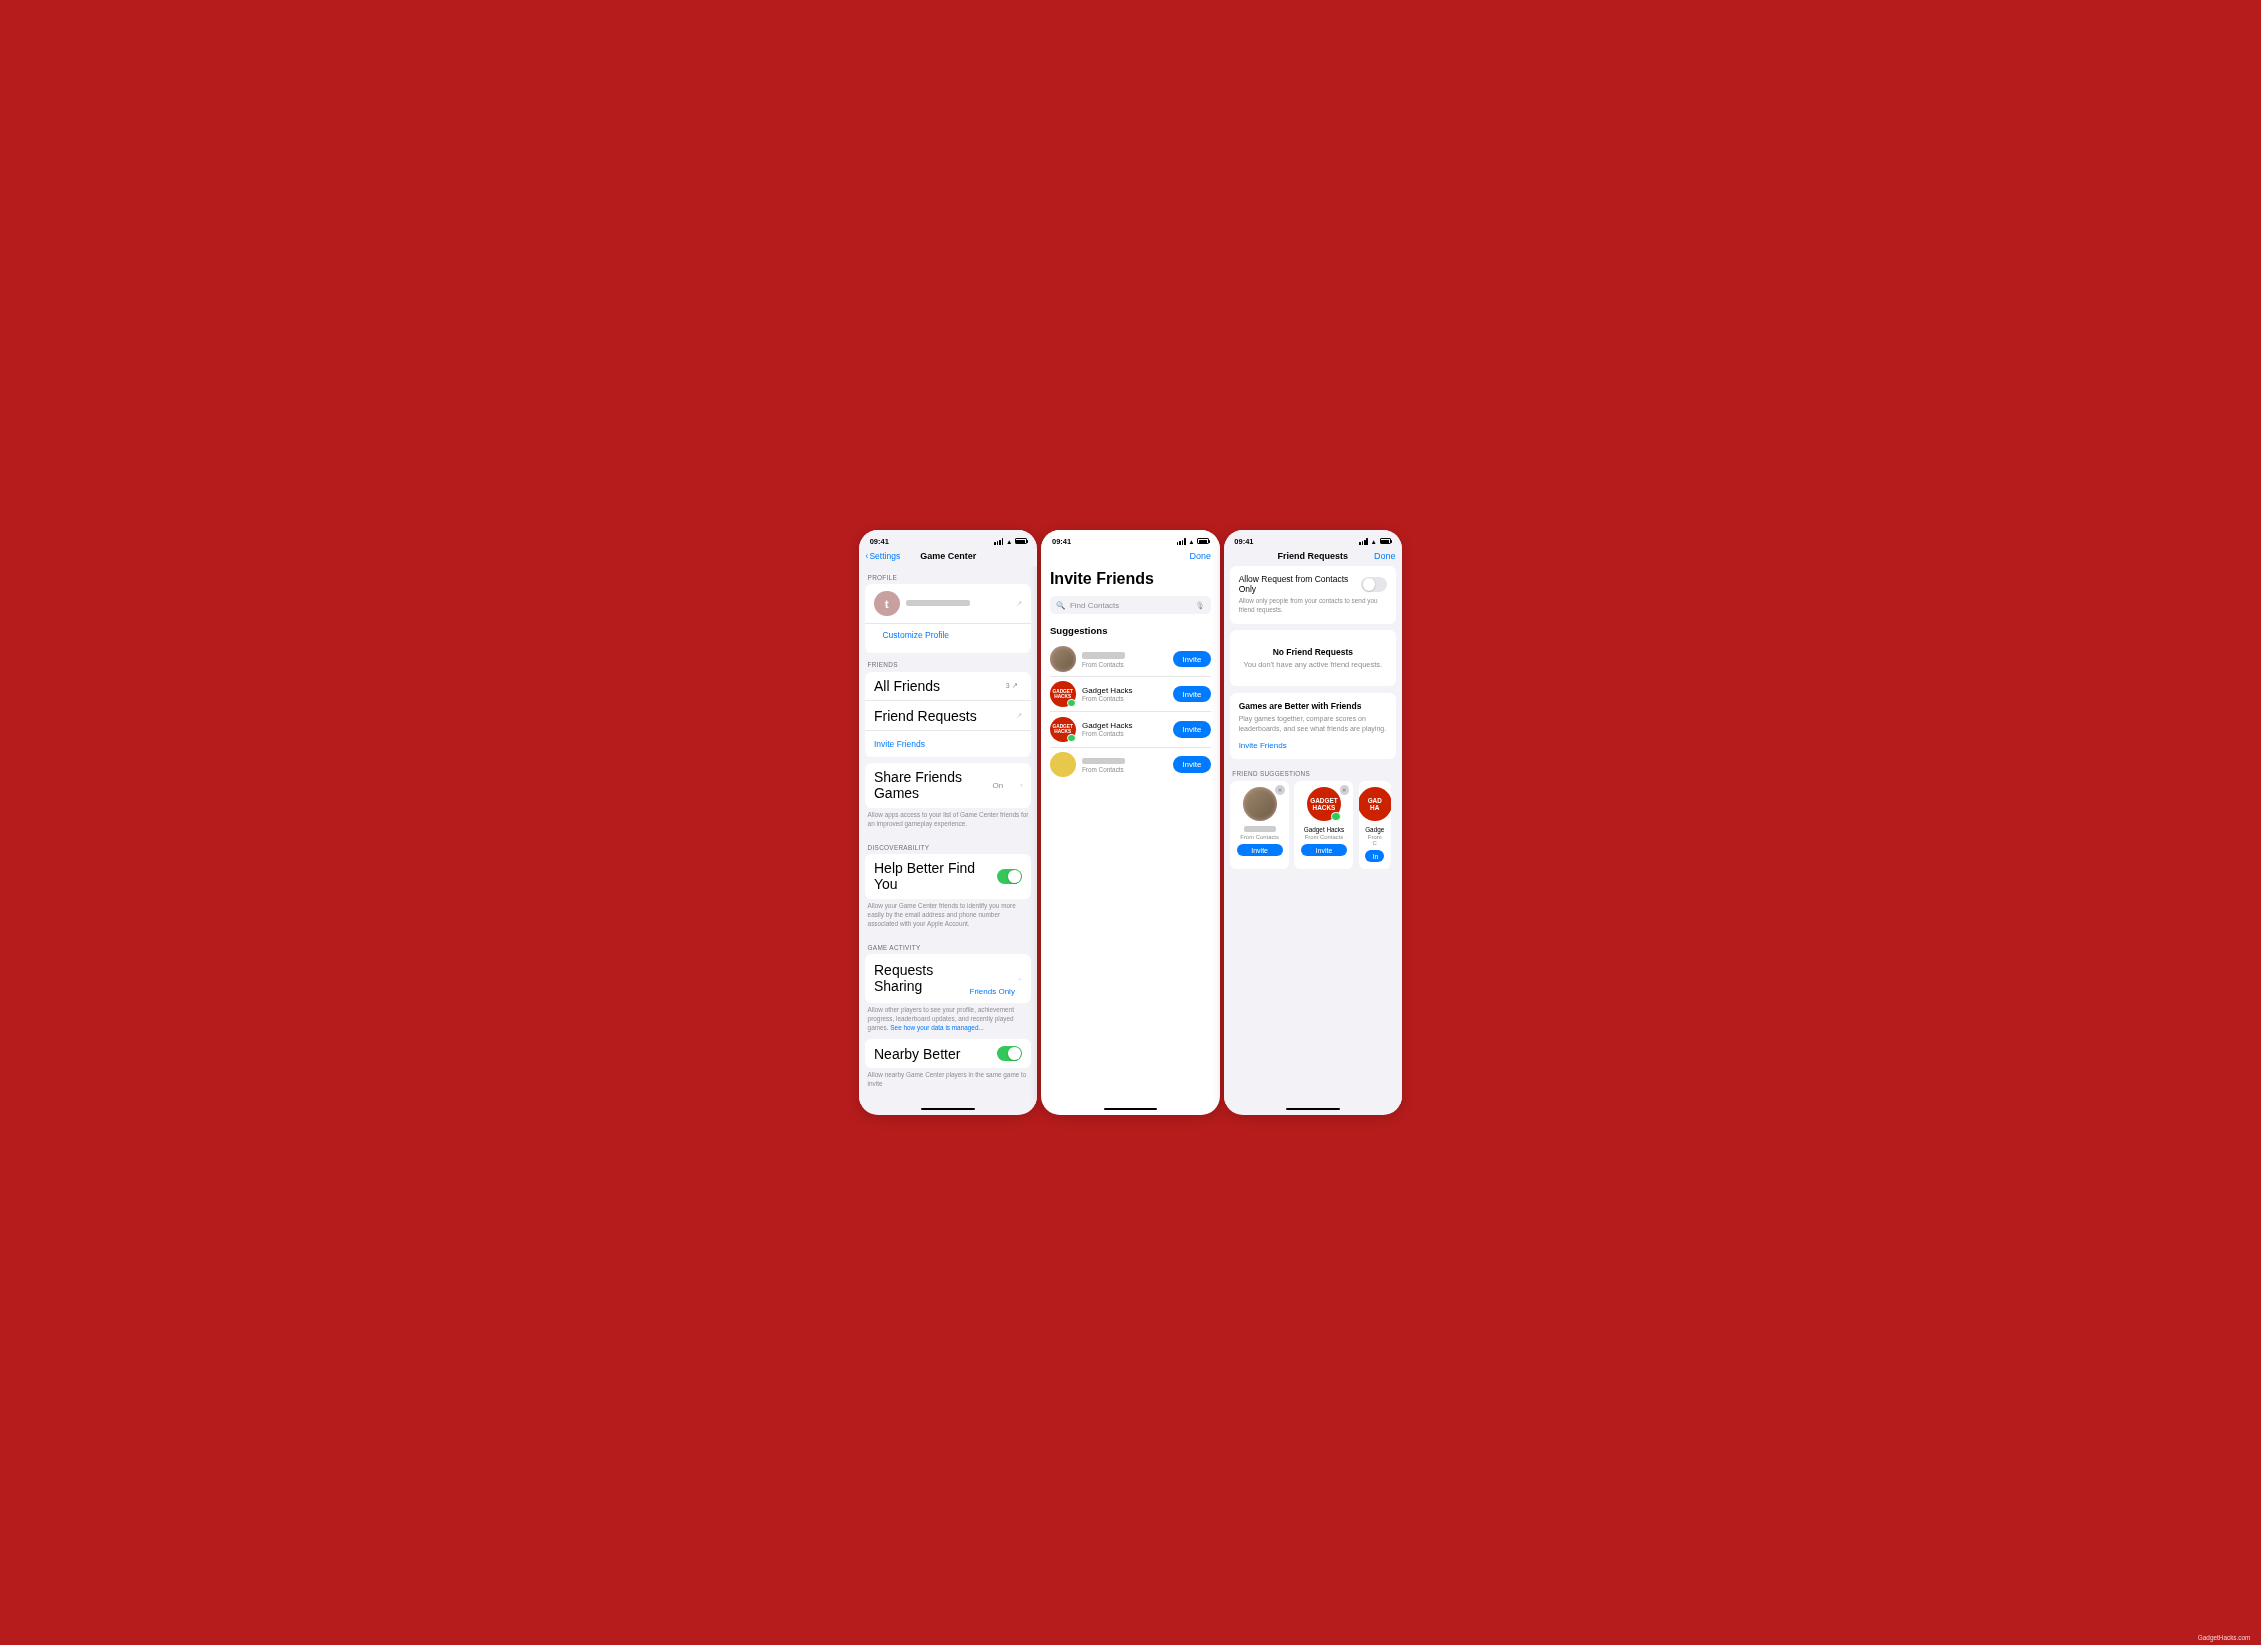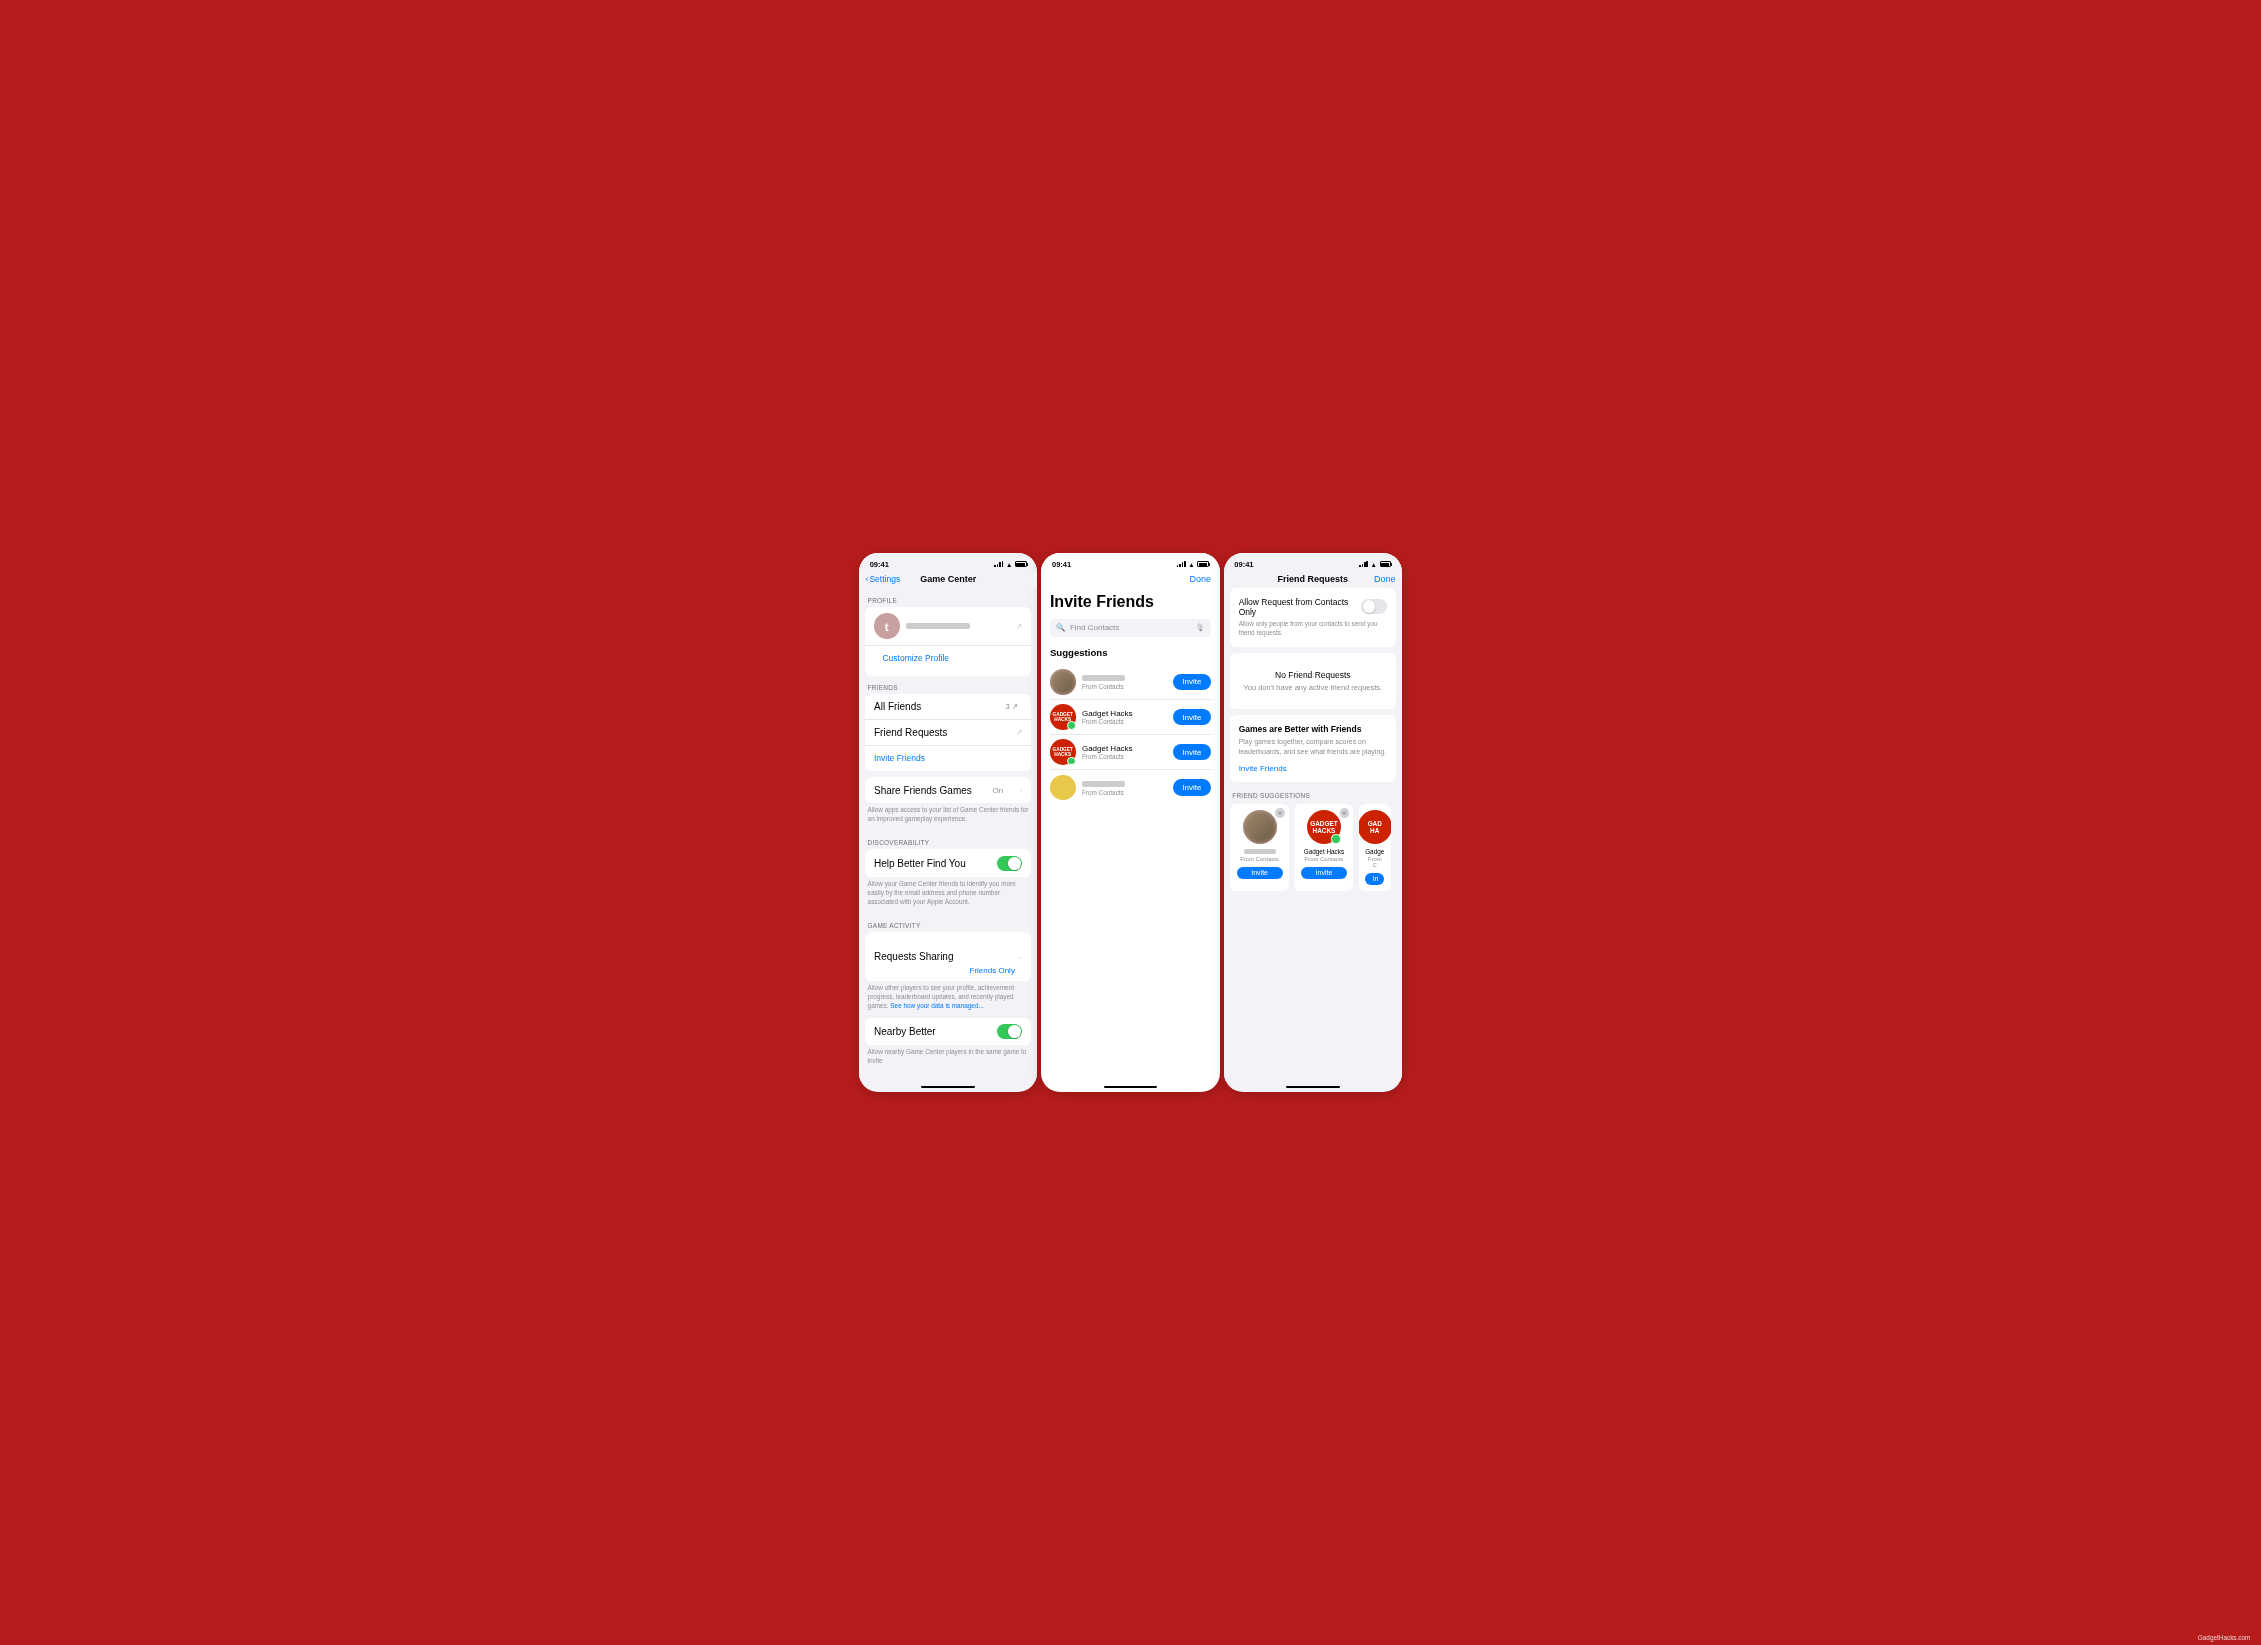--- a/index.html
+++ b/index.html
@@ -106,21 +106,21 @@
       width: 25.6px; height: 25.6px; border-radius: 12.8px;
       background: #c9a0a0; display: flex; align-items: center; justify-content: center;
       font-size: 11.7px; color: #fff; font-weight: 600; flex-shrink: 0;
     }
     .profile-info { flex: 1; margin-left: 6.4px; }
     .blur-text {
       background: #ccc; border-radius: 2.1px; height: 6.4px; display: inline-block;
       width: 64px;
     }
     .arrow-icon { color: #c7c7cc; font-size: 7.5px; }
-    .row-label { font-size: 10px; color: #000; flex: 1; }
+    .row-label { font-size: 14px; color: #000; flex: 1; }
     .row-value { color: #8e8e93; font-size: 8px; margin-right: 15px; }
     .row-badge {
       color: #8e8e93; font-size: 7.5px; margin-right: 4.3px;
       display: flex; align-items: center; gap: 2.1px;
     }
     .blue-link { color: #007aff; font-size: 8.5px; padding: 6.4px 8.5px; display: block; cursor: pointer; }
     .toggle-on {
       width: 25.6px; height: 15px; background: #34c759; border-radius: 7.5px;
       position: relative; flex-shrink: 0;
     }
@@ -221,21 +221,21 @@
     .toggle-off::after {
       content: ''; position: absolute; width: 12.8px; height: 12.8px;
       background: #fff; border-radius: 6.4px; top: 1.1px; left: 1.1px;
       box-shadow: 0 0.5px 1.6px rgba(0,0,0,0.3);
     }
     .s3-helper { font-size: 6.4px; color: #8e8e93; margin-top: 3.2px; line-height: 1.4; }
     .no-requests-card {
       background: #fff; border-radius: 6.4px; margin-bottom: 6.4px;
       padding: 17px 8.5px; text-align: center;
     }
-    .no-requests-title { font-size: 8.5px; font-weight: 400; margin-bottom: 3.2px; }
+    .no-requests-title { font-size: 8.5px; font-weight: 700; margin-bottom: 3.2px; }
     .no-requests-sub { font-size: 7.5px; color: #8e8e93; }
     .games-better-card {
       background: #fff; border-radius: 6.4px; margin-bottom: 6.4px; padding: 8.5px;
     }
     .games-better-title { font-size: 8.5px; font-weight: 600; margin-bottom: 3.2px; }
     .games-better-sub { font-size: 7px; color: #8e8e93; margin-bottom: 6.4px; line-height: 1.4; }
     .invite-friends-link { color: #007aff; font-size: 8px; cursor: pointer; }
     .friend-suggestions-label {
       font-size: 6.4px; font-weight: 500; color: #6d6d72;
       text-transform: uppercase; letter-spacing: 0.3px;

